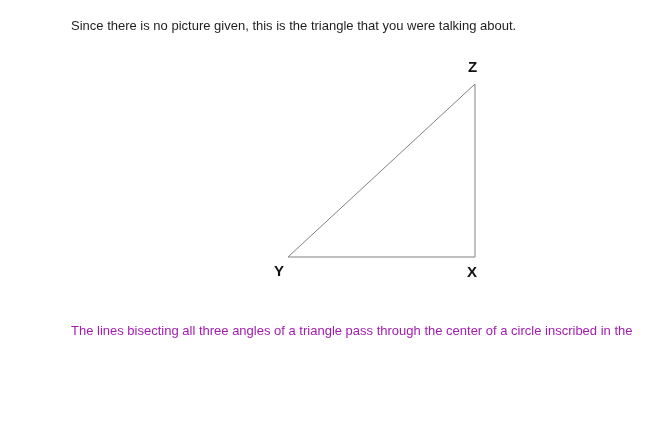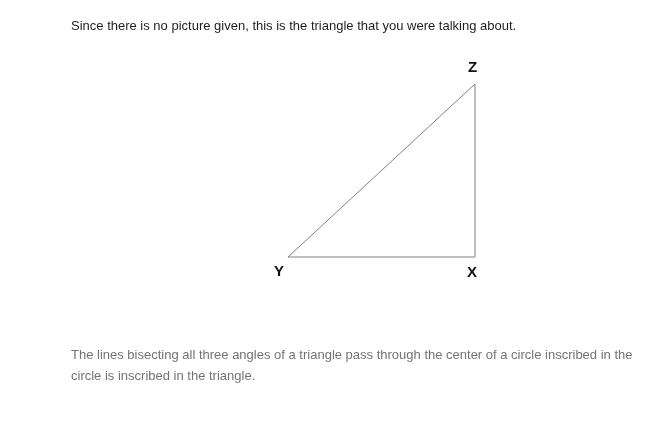--- a/index.html
+++ b/index.html
@@ -42,24 +42,24 @@
     font-weight: bold;
     color: #111111;
     line-height: 15px;
   }
   .vlabel.vz { left: 433px; top: 59px; }
   .vlabel.vy { left: 239px; top: 263px; }
   .vlabel.vx { left: 432px; top: 264px; }
   .explanation {
     position: absolute;
     left: 36px;
-    top: 344px;
+    top: 320px;
     font-size: 13px;
     line-height: 21px;
-    color: #737373;
+    color: #a21caf;
   }
   .explanation .line {
     white-space: nowrap;
   }
 </style>
 </head>
 <body>
 
 <div class="page">
 
@@ -69,16 +69,15 @@
     <svg class="triangle-svg" width="205" height="192" viewBox="0 0 205 192">
       <polygon points="195,9 195,182 8,182" fill="none" stroke-width="1" stroke="#808080"></polygon>
     </svg>
     <span class="vlabel vz">Z</span>
     <span class="vlabel vy">Y</span>
     <span class="vlabel vx">X</span>
   </div>
 
   <div class="explanation">
     <div class="line">The lines bisecting all three angles of a triangle pass through the center of a circle inscribed in the</div>
-    <div class="line">circle is inscribed in the triangle.</div>
   </div>
 
 </div>
 
 </body></html>

